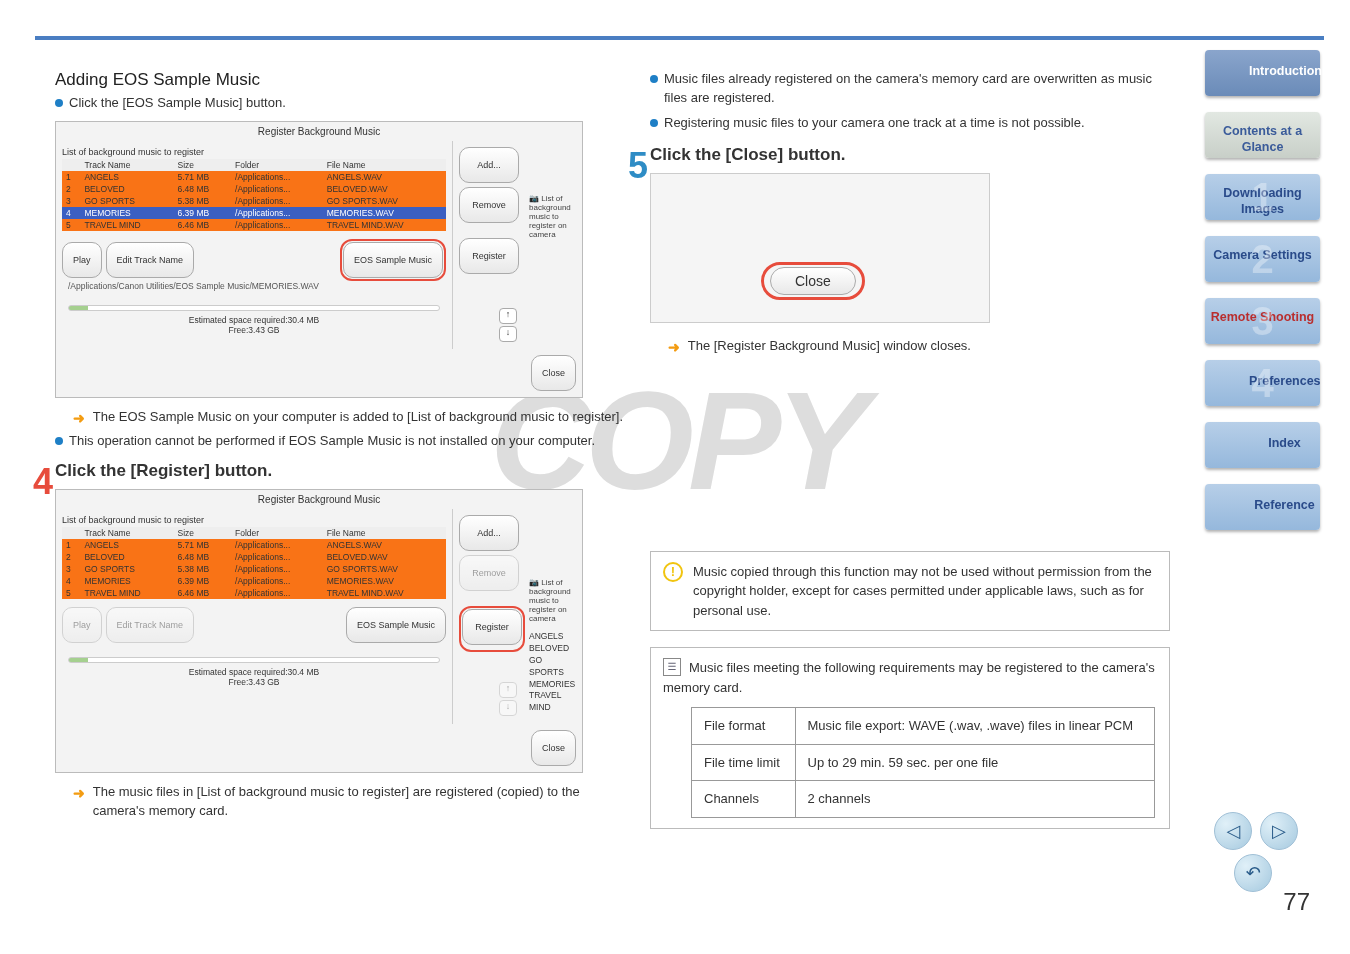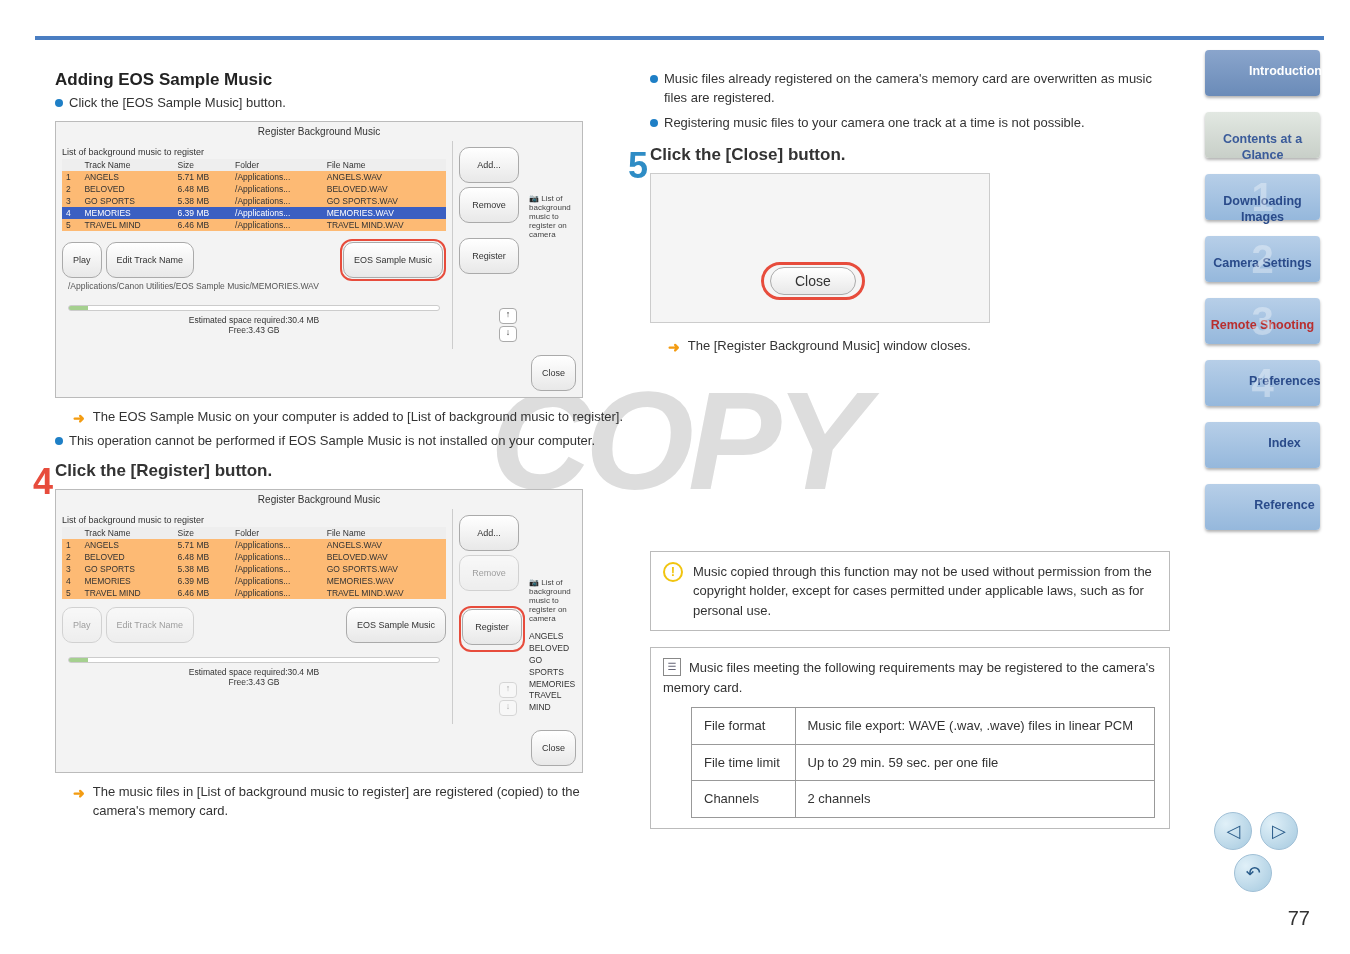--- a/index.html
+++ b/index.html
@@ -3,38 +3,38 @@
 <meta charset="utf-8">
 <style>
   * { margin: 0; padding: 0; box-sizing: border-box; font-family: Arial, Helvetica, sans-serif; }
   body { width: 1350px; height: 954px; background: #fff; position: relative; color: #333; font-size: 13px; }
   .top-line { height: 4px; background: #4a7ec2; position: absolute; top: 36px; left: 35px; right: 26px; }
   
   .left-col { position: absolute; left: 55px; top: 70px; width: 570px; }
   .right-col { position: absolute; left: 650px; top: 70px; width: 520px; }
   .sidebar { position: absolute; right: 25px; top: 50px; width: 120px; }
   
-  h2.heading { font-size: 17px; font-weight: bold; color: #222; margin-bottom: 4px; }
+  h2.heading { font-size: 17px; font-weight: normal; color: #222; margin-bottom: 4px; }
   .bullet-line { display: flex; align-items: flex-start; gap: 6px; margin-bottom: 6px; line-height: 1.45; }
   .blue-dot { min-width: 8px; height: 8px; background: #1e7fc6; border-radius: 50%; margin-top: 5px; }
   .arrow { color: #f39c12; font-weight: bold; font-size: 14px; margin-right: 4px; }
   .result-line { padding-left: 18px; display: flex; gap: 4px; line-height: 1.45; margin-bottom: 4px; }
   
   .step-num { font-size: 36px; font-weight: bold; position: absolute; left: -22px; }
   .step4 .step-num { color: #e74c3c; }
   .step5 .step-num { color: #2e8cc5; }
   .step-head { font-size: 17px; font-weight: bold; margin-bottom: 8px; }
   
   .dialog { width: 528px; border: 1px solid #bbb; background: #f3f3f3; font-size: 10px; margin: 8px 0 10px 0; }
   .dlg-title { text-align: center; padding: 4px; font-size: 10px; }
   .dlg-body { display: flex; }
   .dlg-left { flex: 1; padding: 6px; }
   .dlg-right { width: 130px; border-left: 1px solid #ccc; padding: 6px; }
   .list-label { font-size: 9px; margin-bottom: 2px; }
-  .track-table { width: 100%; font-size: 8.5px; border-collapse: collapse; background: #fdba74; }
+  .track-table { width: 100%; font-size: 8.5px; border-collapse: collapse; background: #f97316; }
   .track-table th { background: #eee; text-align: left; padding: 1px 4px; font-weight: normal; }
   .track-table td { padding: 1px 4px; }
   .track-table tr.sel td { background: #3b5fc2; color: #fff; }
   .btnrow { margin-top: 8px; display: flex; gap: 4px; align-items: center; }
   .macbtn { display: inline-block; padding: 12px 10px; border: 1px solid #aaa; border-radius: 10px; background: linear-gradient(#fff,#e8e8e8); font-size: 9px; }
   .redring { border: 2px solid #e74c3c; padding: 1px; border-radius: 12px; display: inline-block; }
   .dlg-right .macbtn { display: block; width: 60px; text-align: center; margin-bottom: 4px; }
   .reorder { display: inline-block; width: 18px; height: 16px; border: 1px solid #aaa; border-radius: 4px; background: #fff; margin: 30px 0 2px 40px; font-size: 9px; text-align: center; }
   .path { font-size: 8.5px; padding-left: 6px; color: #555; }
   .progress { height: 6px; background: linear-gradient(to right, #a5d08f 0%, #a5d08f 5%, #fff 5%); border: 1px solid #ccc; margin: 14px 6px 2px 6px; border-radius: 3px; }
@@ -49,32 +49,32 @@
 
   .note-box { border: 1px solid #bbb; padding: 10px 12px; margin-bottom: 16px; line-height: 1.5; }
   .note-box.caution { display: flex; gap: 10px; }
   .caution-icon { min-width: 20px; height: 20px; border: 2px solid #f1c40f; border-radius: 50%; color: #f1c40f; text-align: center; font-weight: bold; line-height: 16px; }
   .note-box.info { display: block; }
   .info-icon { display: inline-block; width: 18px; height: 18px; border: 1px solid #888; color: #667; text-align: center; font-size: 10px; line-height: 16px; margin-right: 8px; vertical-align: top; }
   
   .req-table { border-collapse: collapse; width: 94%; margin: 10px 0 0 28px; }
   .req-table td { border: 1px solid #999; padding: 8px 12px; font-size: 13px; }
   
-  .side-btn { display: block; width: 115px; height: 46px; margin-bottom: 16px; text-align: center; font-size: 12.5px; font-weight: bold; text-decoration: none; border-radius: 4px; padding-top: 20px; line-height: 1.25; position: relative; }
+  .side-btn { display: block; width: 115px; height: 46px; margin-bottom: 16px; text-align: center; font-size: 12.5px; font-weight: bold; text-decoration: none; border-radius: 4px; padding-top: 12px; line-height: 1.25; position: relative; }
   .side-btn.single-line { padding-top: 14px; padding-left: 44px; }
   .side-intro { background: linear-gradient(#8aa5cc,#6a8bb8); color: #fff; box-shadow: 0 2px 3px rgba(0,0,0,.3); }
   .side-contents { background: linear-gradient(#e2e8e2,#c8cfc8); color: #3a5b9a; box-shadow: 0 2px 3px rgba(0,0,0,.3); }
   .side-blue { background: linear-gradient(#b7cfe8,#95b8dc); color: #2a4b8a; box-shadow: 0 2px 3px rgba(0,0,0,.3); }
   .side-blue.red-accent { color: #b92e2e; }
   .ghost-num { position: absolute; font-size: 40px; font-weight: bold; color: rgba(255,255,255,.35); top: -2px; left: 0; right: 0; text-align: center; }
   
   .nav-circles { position: absolute; right: 50px; bottom: 60px; }
   .circ { width: 38px; height: 38px; border-radius: 50%; background: radial-gradient(circle at 30% 30%, #e0f0f8, #a5c9df); display: inline-flex; align-items: center; justify-content: center; color: #2a5c8a; font-size: 18px; margin: 2px; border: 1px solid #9fbfd6; }
   
-  .page-num { position: absolute; right: 40px; bottom: 24px; font-size: 20px; }
+  .page-num { position: absolute; right: 40px; bottom: 38px; font-size: 24px; }
   .watermark { position: absolute; left: 490px; top: 360px; font-size: 140px; font-weight: bold; color: #ddd; font-style: italic; letter-spacing: -6px; pointer-events: none; z-index: 0; }
 </style>
 </head>
 <body>
 
 <div class="top-line"></div>
 <div class="watermark">COPY</div>
 
 <div class="left-col">
   <h2 class="heading">Adding EOS Sample Music</h2>

